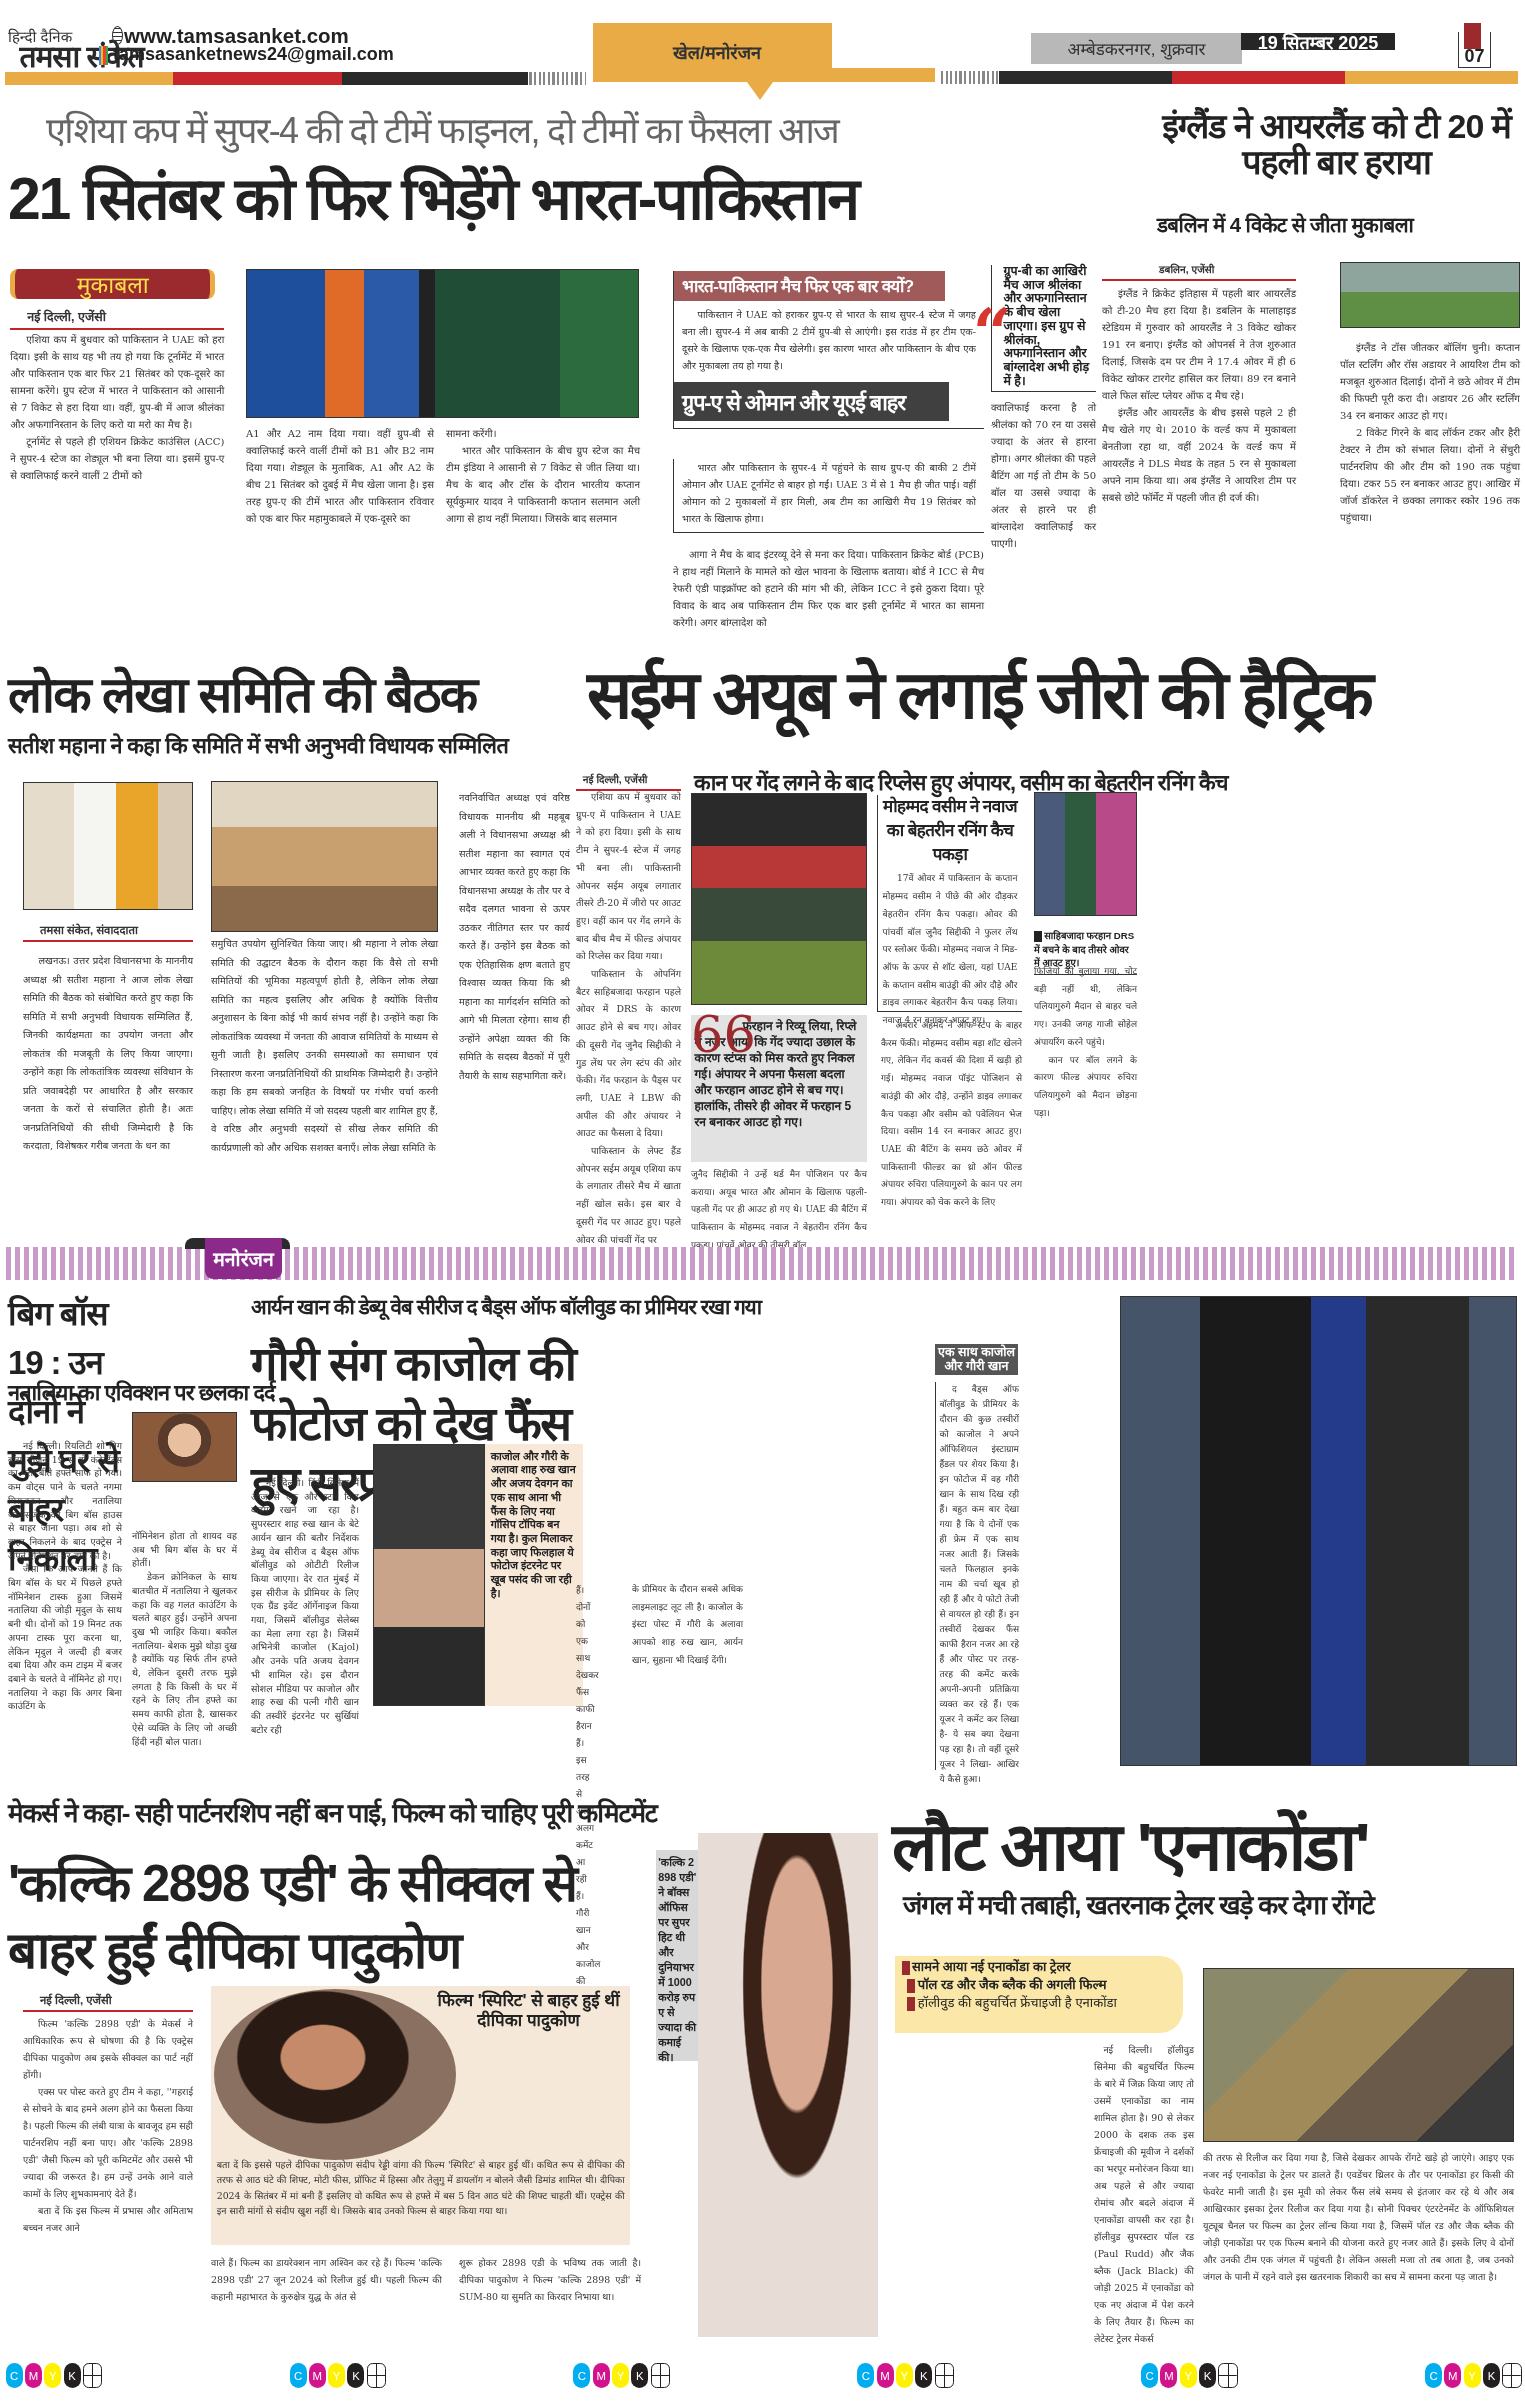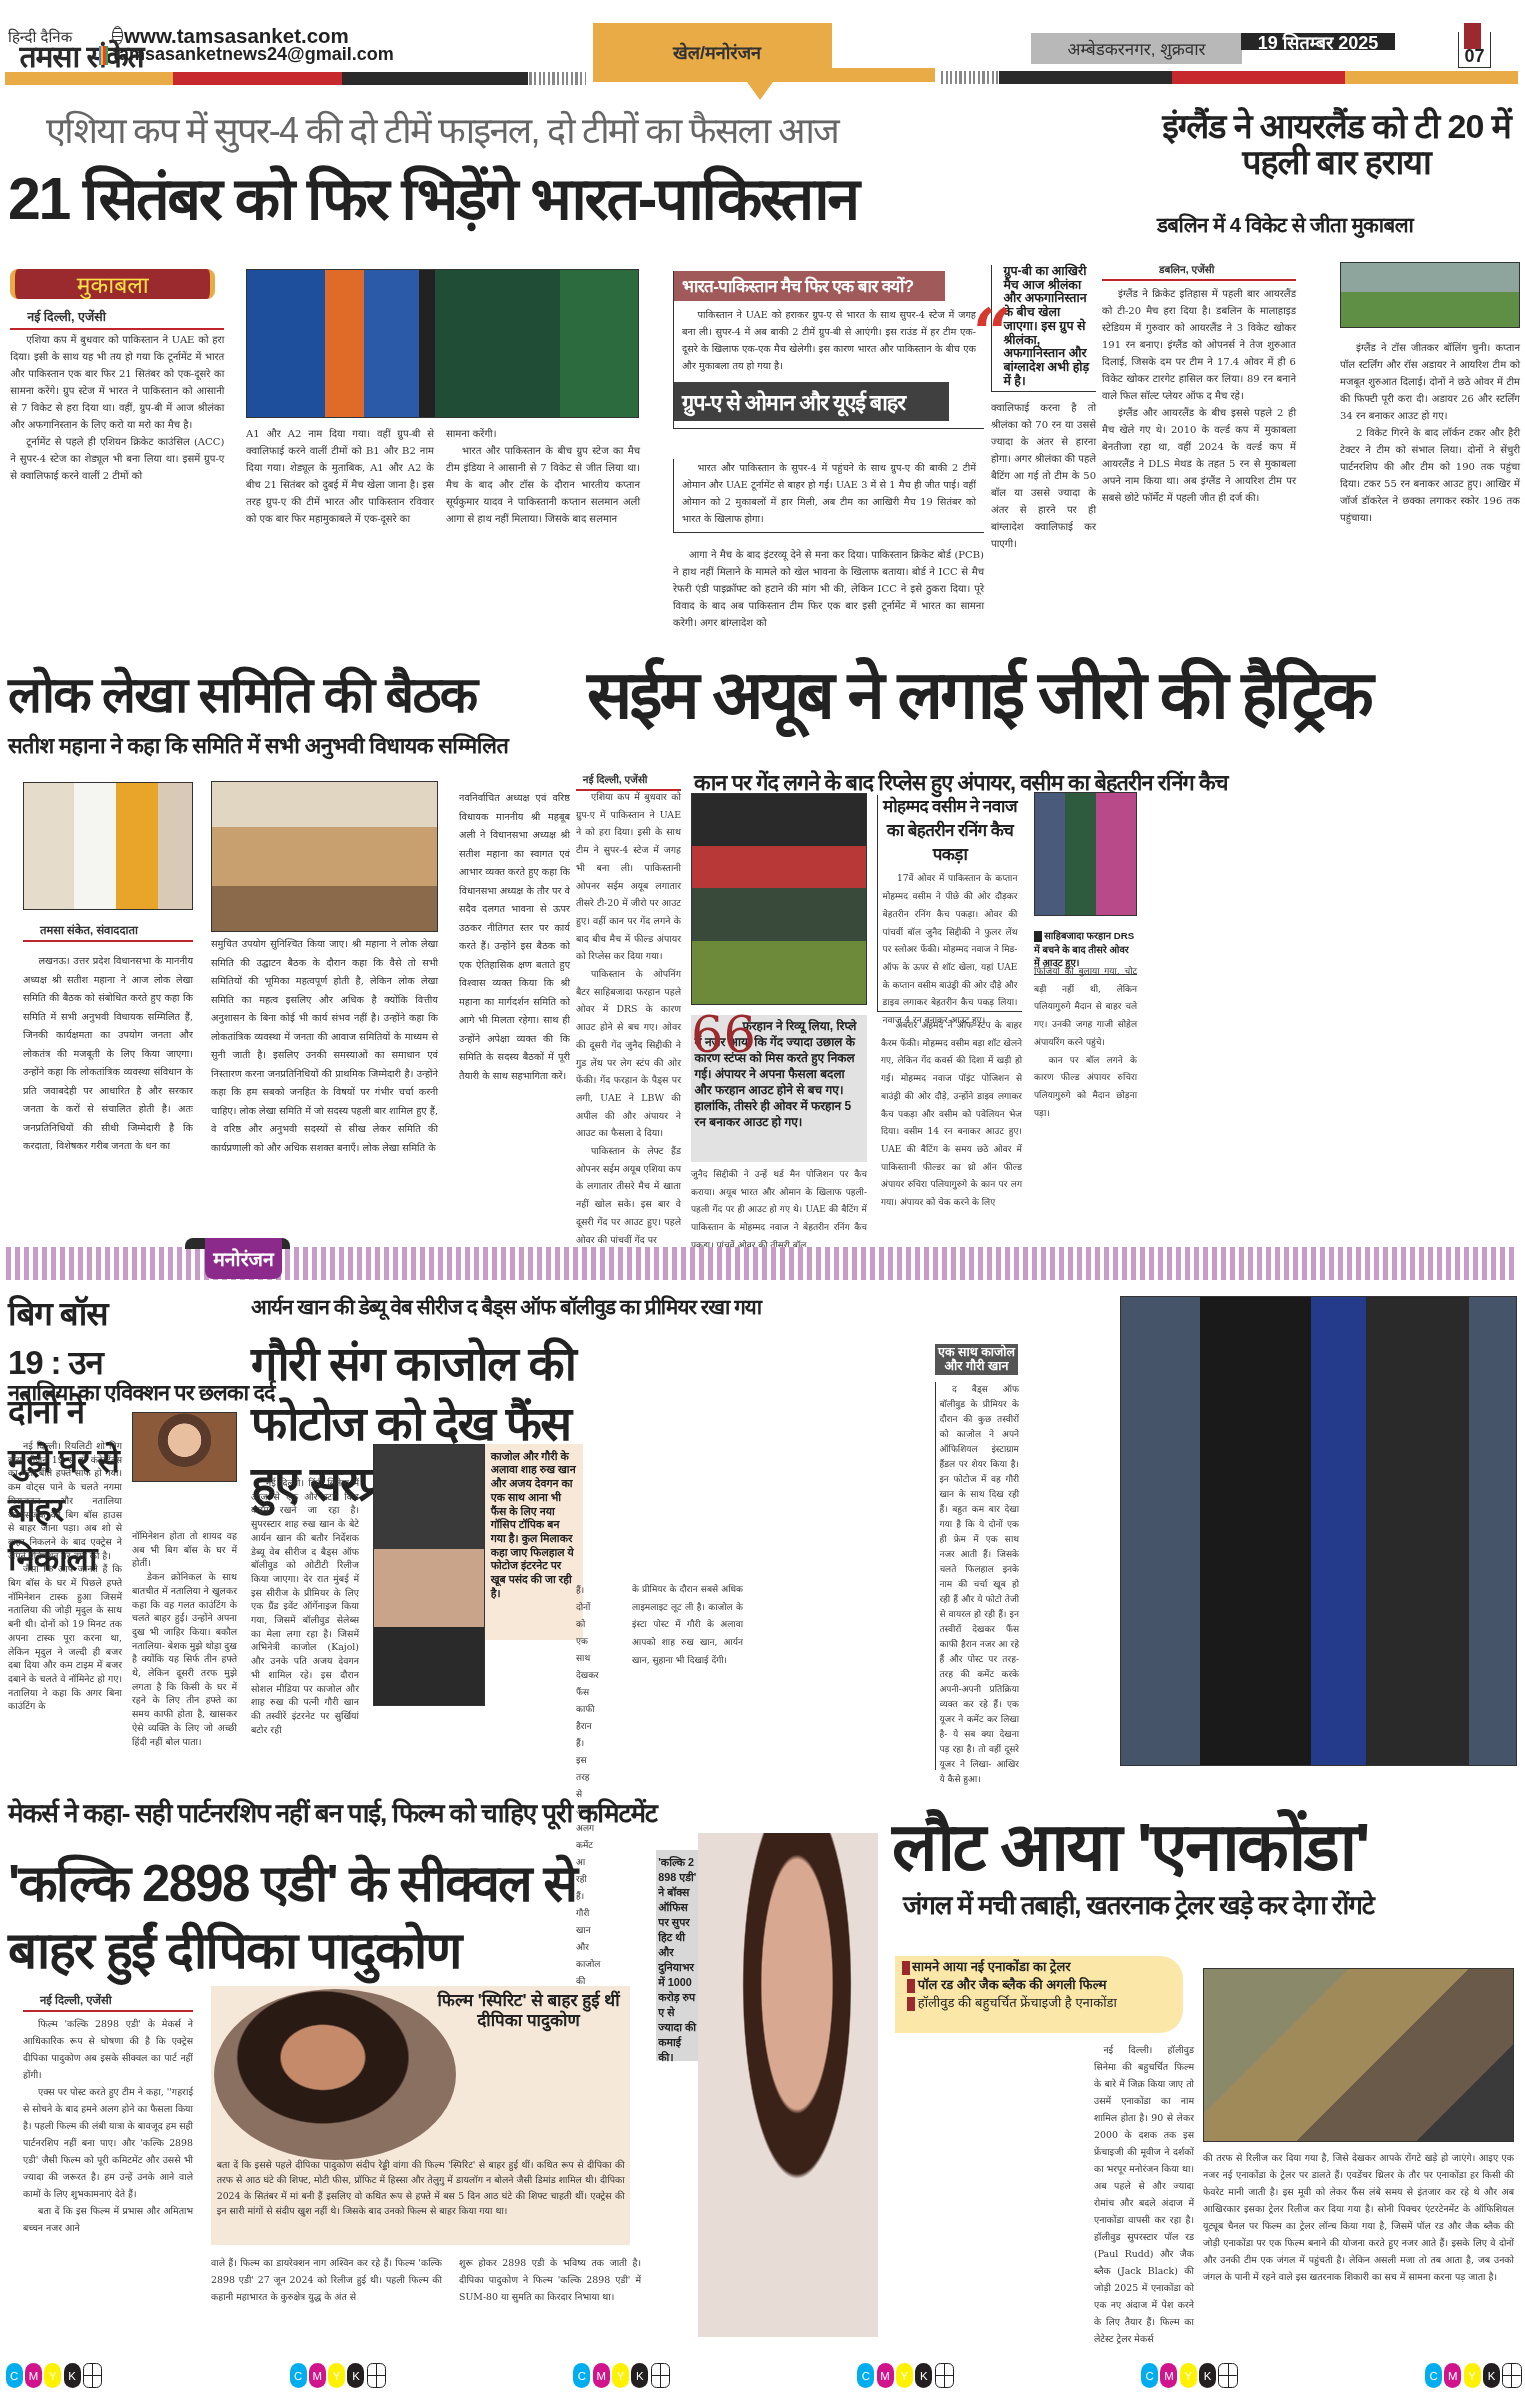--- a/index.html
+++ b/index.html
@@ -138,21 +138,21 @@
 <div class="abs photo" style="left:132px;top:1412px;width:105px;height:70px;background:radial-gradient(circle at 50% 40%,#e8c0a0 0 25%,#5a3a2a 26% 40%,#8a5a3a 41%)"></div>
 <div class="abs body-text" style="left:132px;top:1529px;width:105px;font-size:9.4px;line-height:13.7px">
   <p style="text-indent:0">नॉमिनेशन होता तो शायद वह अब भी बिग बॉस के घर में होतीं।</p>
   <p>डेकन क्रोनिकल के साथ बातचीत में नतालिया ने खुलकर कहा कि वह गलत काउंटिंग के चलते बाहर हुईं। उन्होंने अपना दुख भी जाहिर किया। बकौल नतालिया- बेशक मुझे थोड़ा दुख है क्योंकि यह सिर्फ तीन हफ्ते थे, लेकिन दूसरी तरफ मुझे लगता है कि किसी के घर में रहने के लिए तीन हफ्ते का समय काफी होता है, खासकर ऐसे व्यक्ति के लिए जो अच्छी हिंदी नहीं बोल पाता।</p>
 </div>
 
 <div class="abs hd" style="left:251px;top:1297px;font-size:20.5px;letter-spacing:-0.9px">आर्यन खान की डेब्यू वेब सीरीज द बैड्स ऑफ बॉलीवुड का प्रीमियर रखा गया</div>
 <div class="abs hd" style="left:251px;top:1334px;width:342px;font-size:47px;white-space:normal;line-height:60px;letter-spacing:-1.7px">गौरी संग काजोल की फोटोज को देख फैंस हुए सरप्राइज</div>
 <div class="abs body-text" style="left:251px;top:1476px;width:108px;font-size:9.4px;line-height:13.7px;text-indent:1.6em">नई दिल्ली। हिंदी सिनेमा में आज से एक और स्टार किड कदम रखने जा रहा है। सुपरस्टार शाह रुख खान के बेटे आर्यन खान की बतौर निर्देशक डेब्यू वेब सीरीज द बैड्स ऑफ बॉलीवुड को ओटीटी रिलीज किया जाएगा। देर रात मुंबई में इस सीरीज के प्रीमियर के लिए एक ग्रैंड इवेंट ऑर्गेनाइज किया गया, जिसमें बॉलीवुड सेलेब्स का मेला लगा रहा है। जिसमें अभिनेत्री काजोल (Kajol) और उनके पति अजय देवगन भी शामिल रहे। इस दौरान सोशल मीडिया पर काजोल और शाह रुख की पत्नी गौरी खान की तस्वीरें इंटरनेट पर सुर्खियां बटोर रही</div>
 <div class="abs photo" style="left:373px;top:1444px;width:112px;height:262px;background:linear-gradient(180deg,#3a3a3a 0 40%,#c9a48a 40% 70%,#2a2a2a 70%)"></div>
-<div class="abs" style="left:485px;top:1444px;width:98px;height:196px;background:#f8e8d8">
+<div class="abs" style="left:485px;top:1444px;width:98px;height:262px;background:#f8e8d8">
   <div class="cond" style="padding:5.7px 5.7px;font-size:10.8px;line-height:13.7px;font-weight:bold;color:#222">काजोल और गौरी के अलावा शाह रुख खान और अजय देवगन का एक साथ आना भी फैंस के लिए नया गॉसिप टॉपिक बन गया है। कुल मिलाकर कहा जाए फिलहाल ये फोटोज इंटरनेट पर खूब पसंद की जा रही है।</div>
 </div>
 <div class="abs body-text" style="left:576px;top:1582px;width:0px;font-size:9px">हैं। दोनों को एक साथ देखकर फैंस काफी हैरान हैं। इस तरह से अलग-अलग कमेंट आ रही हैं। गौरी खान और काजोल की इन तस्वीरों ने द बैड्स ऑफ बॉलीवुड</div>
 <div class="abs body-text" style="left:632px;top:1581px;width:111px;font-size:9px;line-height:17.7px">के प्रीमियर के दौरान सबसे अधिक लाइमलाइट लूट ली है। काजोल के इंस्टा पोस्ट में गौरी के अलावा आपको शाह रुख खान, आर्यन खान, सुहाना भी दिखाई देंगी।</div>
 <div class="abs body-text" style="left:576px;top:1581px;width:54px;font-size:0.6px;color:transparent">हैं। दोनों को एक साथ देखकर फैंस काफी हैरान हैं। इस तरह से अलग-अलग कमेंट आ रही हैं। गौरी खान और काजोल की इन तस्वीरों ने द बैड्स ऑफ बॉलीवुड</div>
 <div class="abs" style="left:935px;top:1344px;width:83px;height:31px;background:#555;display:flex;align-items:center;justify-content:center;text-align:center">
   <span class="cond" style="color:#fff;font-size:12.5px;font-weight:bold;line-height:13.7px">एक साथ काजोल और गौरी खान</span>
 </div>
 <div class="abs body-text" style="left:935px;top:1382px;width:84px;font-size:9px;line-height:15px;border-left:1.7px solid #333;padding-left:3.4px;text-indent:1.4em;height:388px">द बैड्स ऑफ बॉलीवुड के प्रीमियर के दौरान की कुछ तस्वीरों को काजोल ने अपने ऑफिशियल इंस्टाग्राम हैंडल पर शेयर किया है। इन फोटोज में वह गौरी खान के साथ दिख रही हैं। बहुत कम बार देखा गया है कि ये दोनों एक ही फ्रेम में एक साथ नजर आती हैं। जिसके चलते फिलहाल इनके नाम की चर्चा खूब हो रही हैं और ये फोटो तेजी से वायरल हो रही हैं। इन तस्वीरों देखकर फैंस काफी हैरान नजर आ रहे हैं और पोस्ट पर तरह-तरह की कमेंट करके अपनी-अपनी प्रतिक्रिया व्यक्त कर रहे हैं। एक यूजर ने कमेंट कर लिखा है- ये सब क्या देखना पड़ रहा है। तो वहीं दूसरे यूजर ने लिखा- आखिर ये कैसे हुआ।</div>
 <div class="abs photo" style="left:1120px;top:1296px;width:397px;height:470px;background:linear-gradient(90deg,#46546a 0 20%,#1a1a1a 20% 48%,#243a8a 48% 62%,#2a2a2a 62% 88%,#46546a 88%)"></div>

